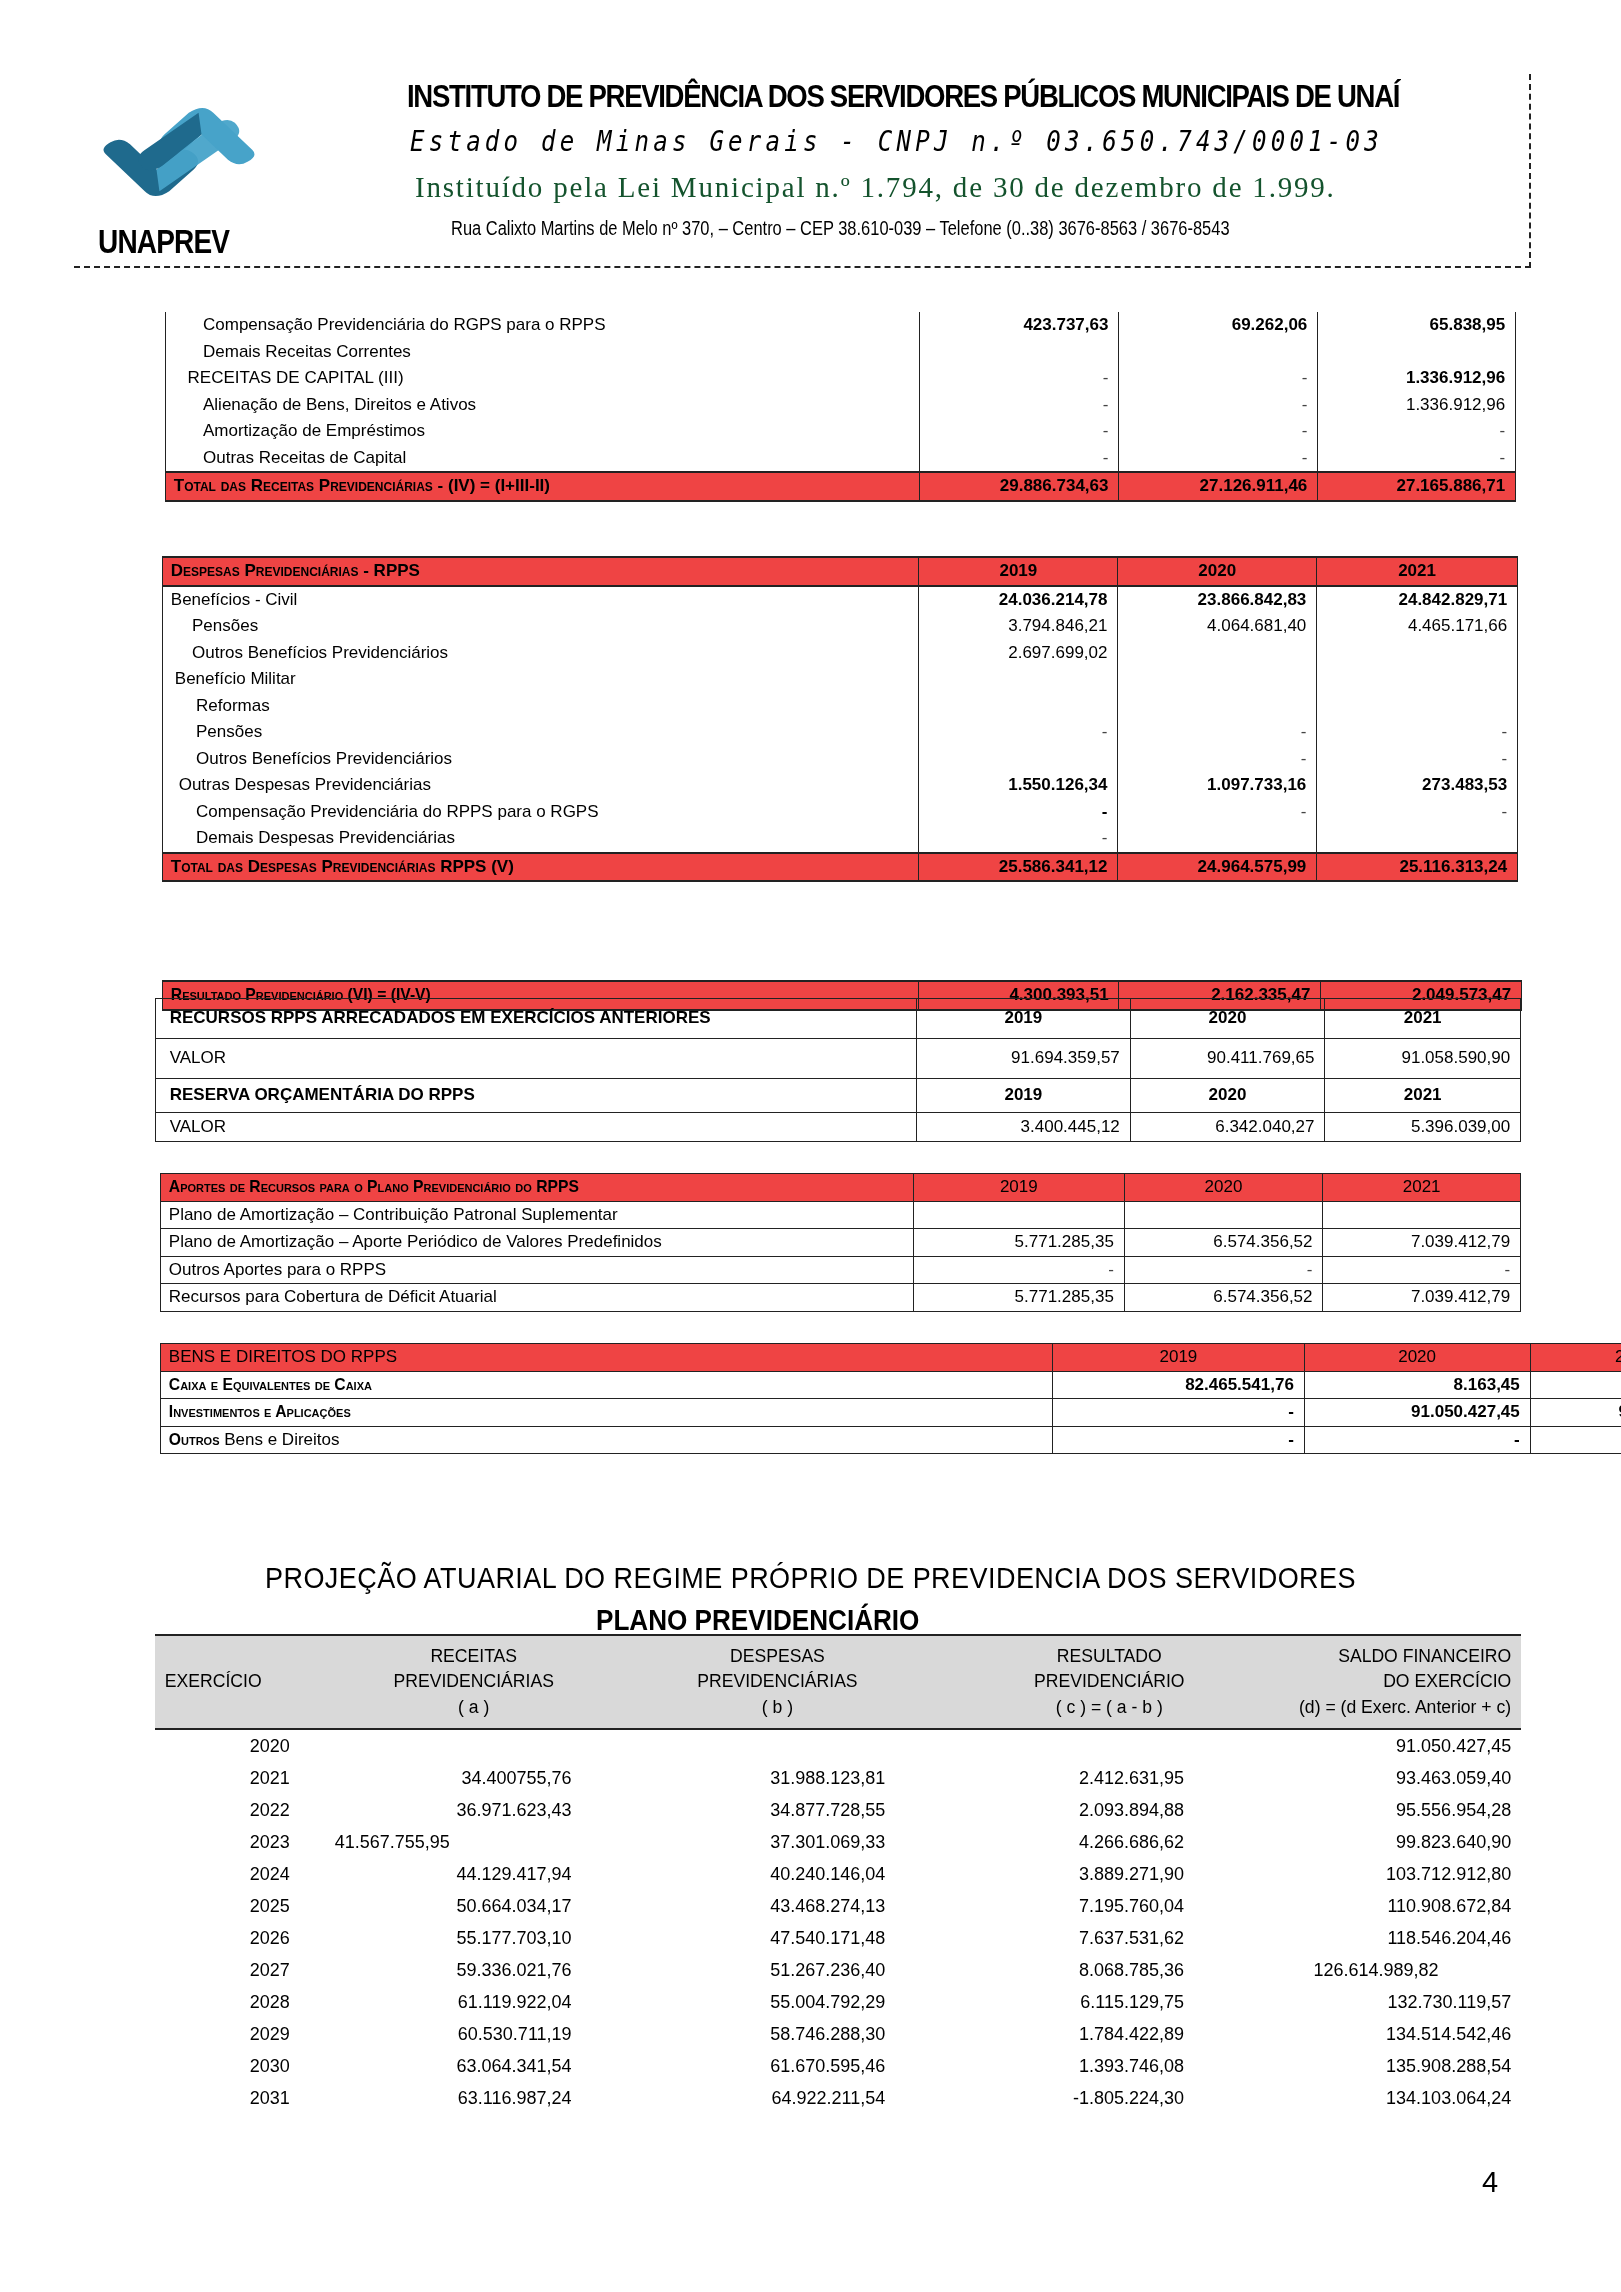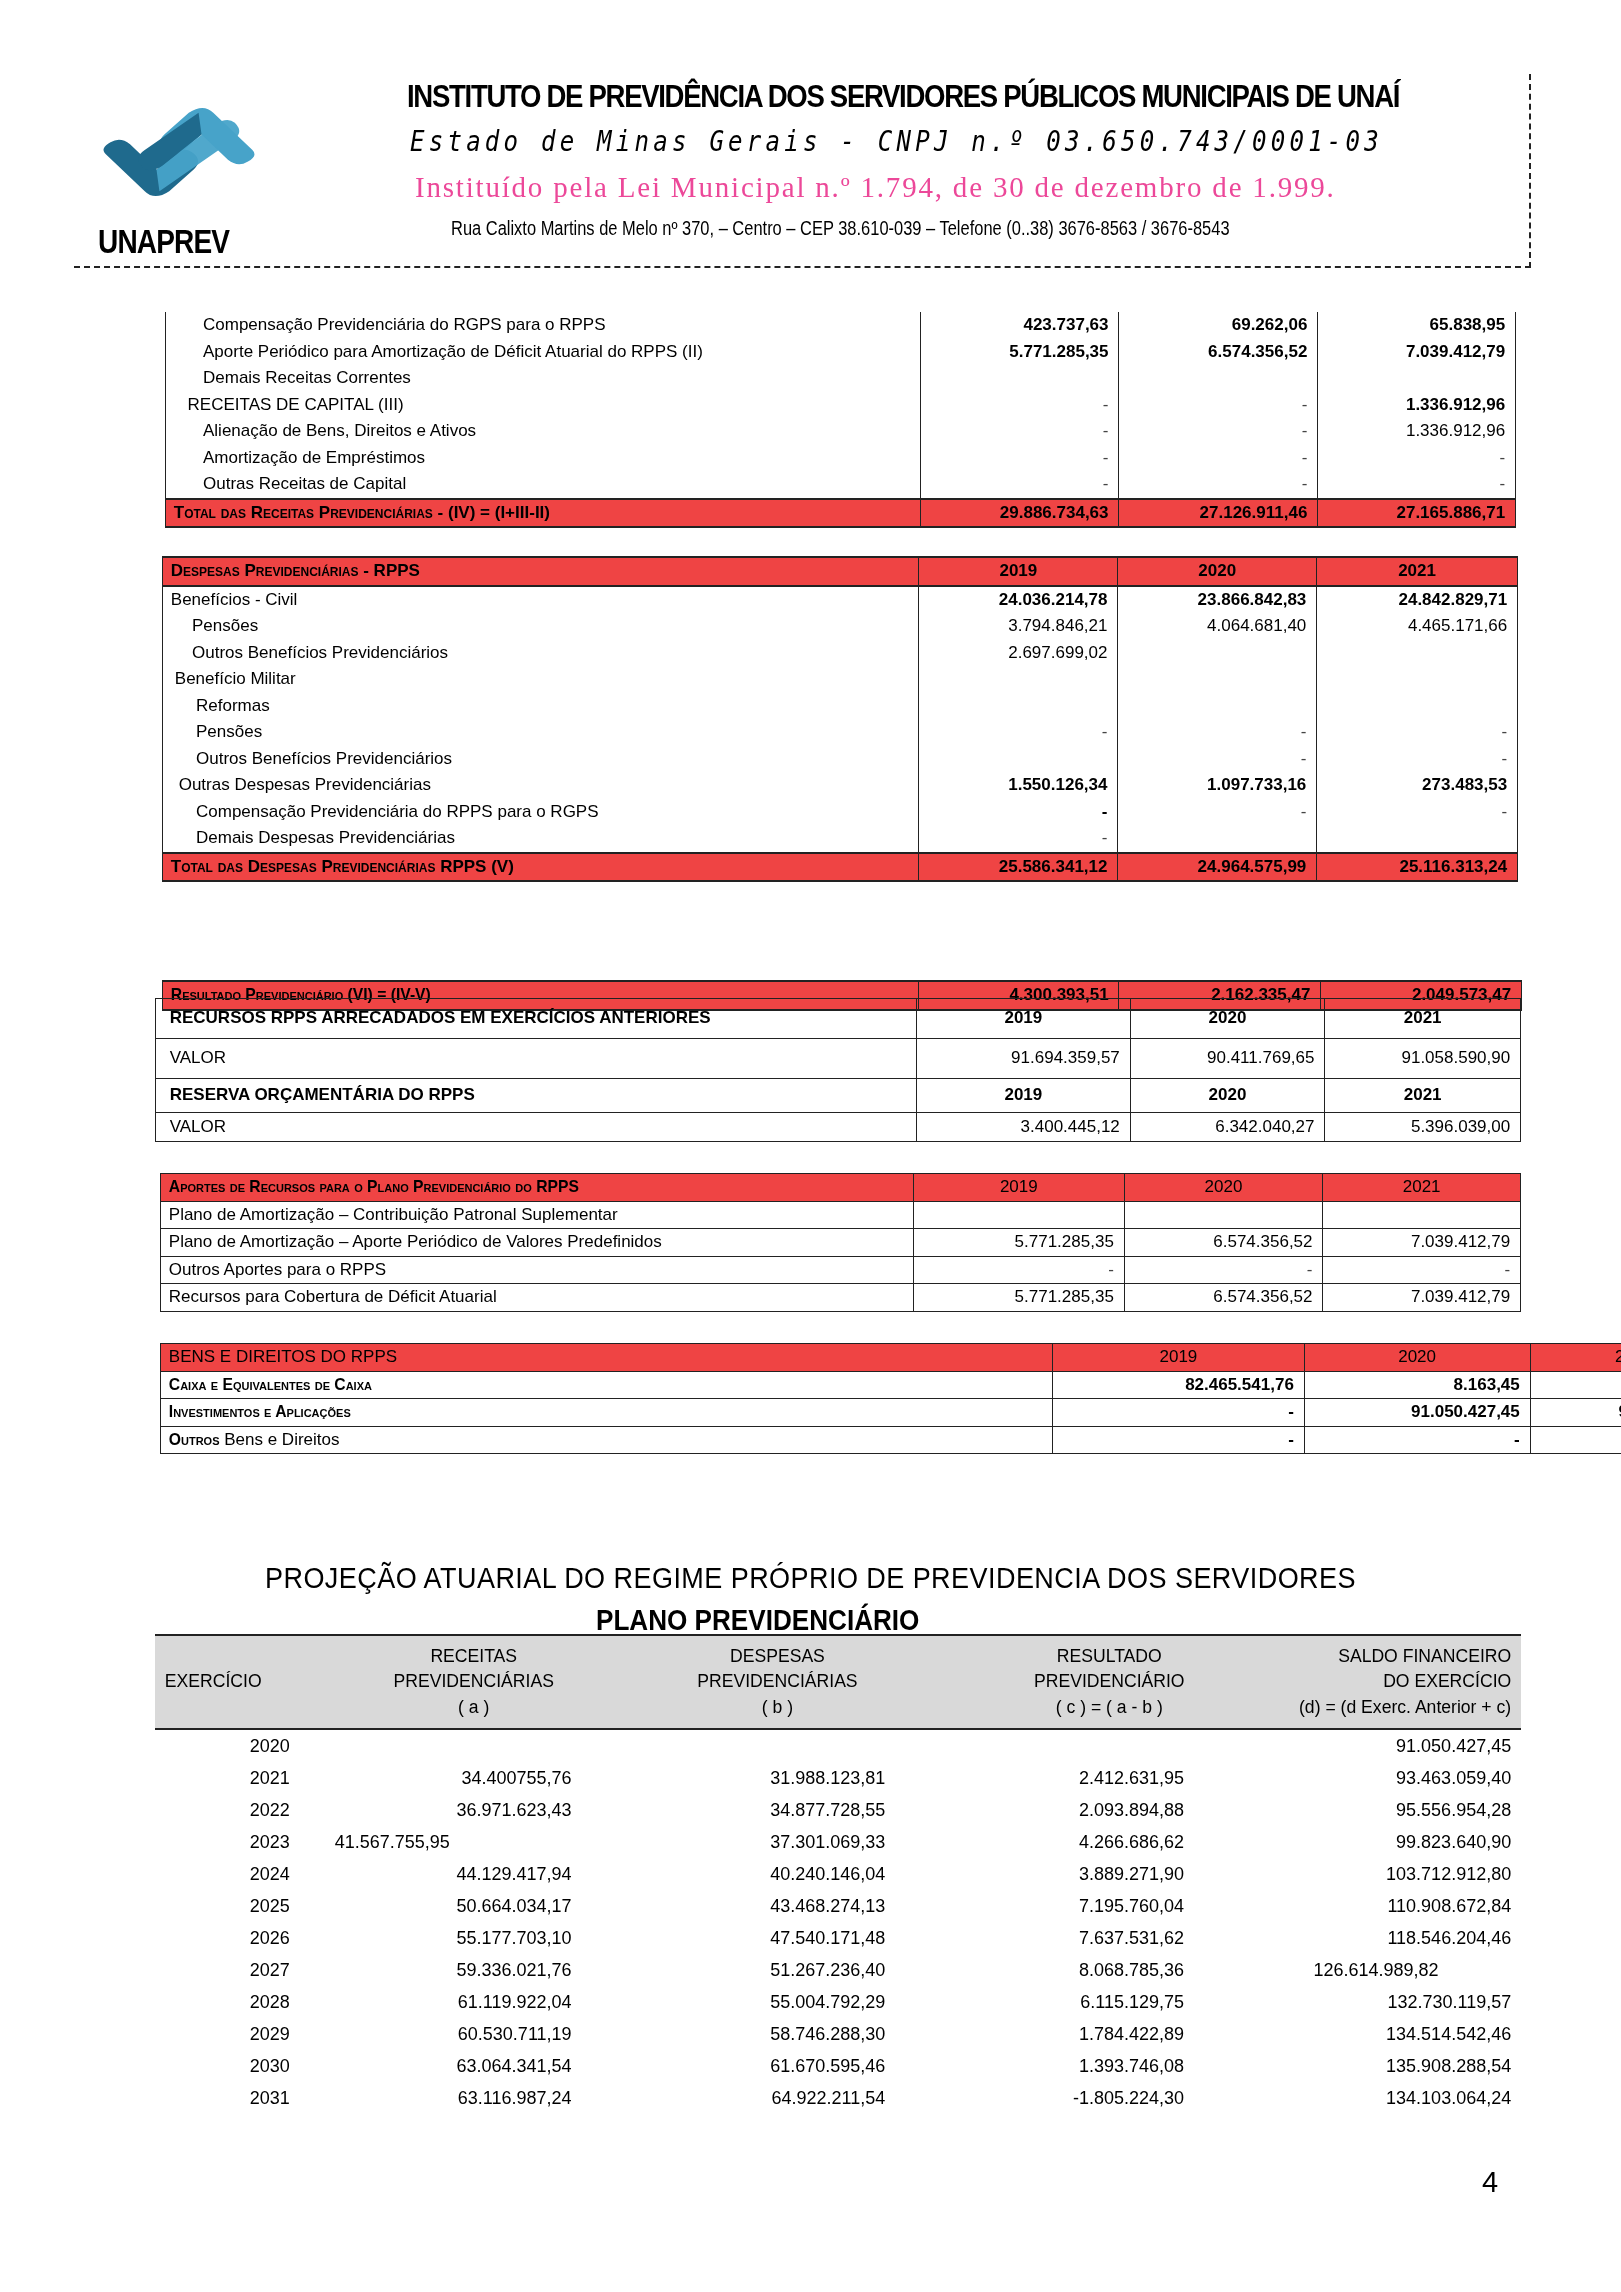--- a/index.html
+++ b/index.html
@@ -5,21 +5,21 @@
   html, body { margin:0; padding:0; background:#fff; }
   body { width:1621px; height:2293px; position:relative; overflow:hidden; font-family:"Liberation Sans", sans-serif; color:#000; }
   .abs { position:absolute; }
 
   
   .header-box { left:74px; top:74px; width:1455px; height:192px; border-right:2px dashed #222; border-bottom:2px dashed #222; border-top:none; border-left:none; }
   .logo { left:86px; top:93px; width:186px; height:118px; }
   .brand { left:98px; top:223px; font-family:"Liberation Sans", sans-serif; font-weight:bold; font-size:33px; letter-spacing:-1px; transform:scaleX(0.85); transform-origin:left; }
   .h-title { left:407px; top:78px; font-weight:bold; font-size:32px; letter-spacing:-1.5px; transform:scaleX(0.86); transform-origin:left; white-space:nowrap; }
   .h-state { left:410px; top:125px; font-family:"DejaVu Sans Mono", monospace; font-style:italic; font-size:28px; letter-spacing:4.9px; white-space:nowrap; transform:scaleX(0.86); transform-origin:left; }
-  .h-law { left:415px; top:171px; font-family:"Liberation Serif", serif; font-size:29px; letter-spacing:1.8px; color:#ec4899; white-space:nowrap; }
+  .h-law { left:415px; top:171px; font-family:"Liberation Serif", serif; font-size:29px; letter-spacing:1.8px; color:#14532d; white-space:nowrap; }
   .h-addr { left:451px; top:217px; font-size:19.6px; white-space:nowrap; transform:scaleX(0.84); transform-origin:left; }
 
   
   table { border-collapse:collapse; position:absolute; font-family:"Liberation Sans", sans-serif; font-size:17px; }
   td, th { padding:0 7.8px; height:26.5px; line-height:26.5px; white-space:nowrap; }
   .num { text-align:right; padding-right:9.8px; }
   .ctr { text-align:center; }
   .b { font-weight:bold; }
   .gray { background:#ef4444; }
   .sc { font-variant:small-caps; font-weight:bold; }
@@ -64,26 +64,20 @@
       <col style="width:198px">
     </colgroup>
   <tbody>
     <tr>
       <td class="vline ind1">Compensação Previdenciária do RGPS para o RPPS</td>
       <td class="vline num b">423.737,63</td>
       <td class="vline num b">69.262,06</td>
       <td class="vline rline num b">65.838,95</td>
     </tr>
     <tr>
-      <td class="vline ind1">Aporte Periódico para Amortização de Déficit Atuarial do RPPS (II)</td>
-      <td class="vline num b">5.771.285,35</td>
-      <td class="vline num b">6.574.356,52</td>
-      <td class="vline rline num b">7.039.412,79</td>
-    </tr>
-    <tr>
       <td class="vline ind1">Demais Receitas Correntes</td>
       <td class="vline num"></td>
       <td class="vline num"></td>
       <td class="vline rline num"></td>
     </tr>
     <tr>
       <td class="vline ind2" style="padding-left:21.6px">RECEITAS DE CAPITAL (III)</td>
       <td class="vline num dash">-</td>
       <td class="vline num dash">-</td>
       <td class="vline rline num b">1.336.912,96</td>

